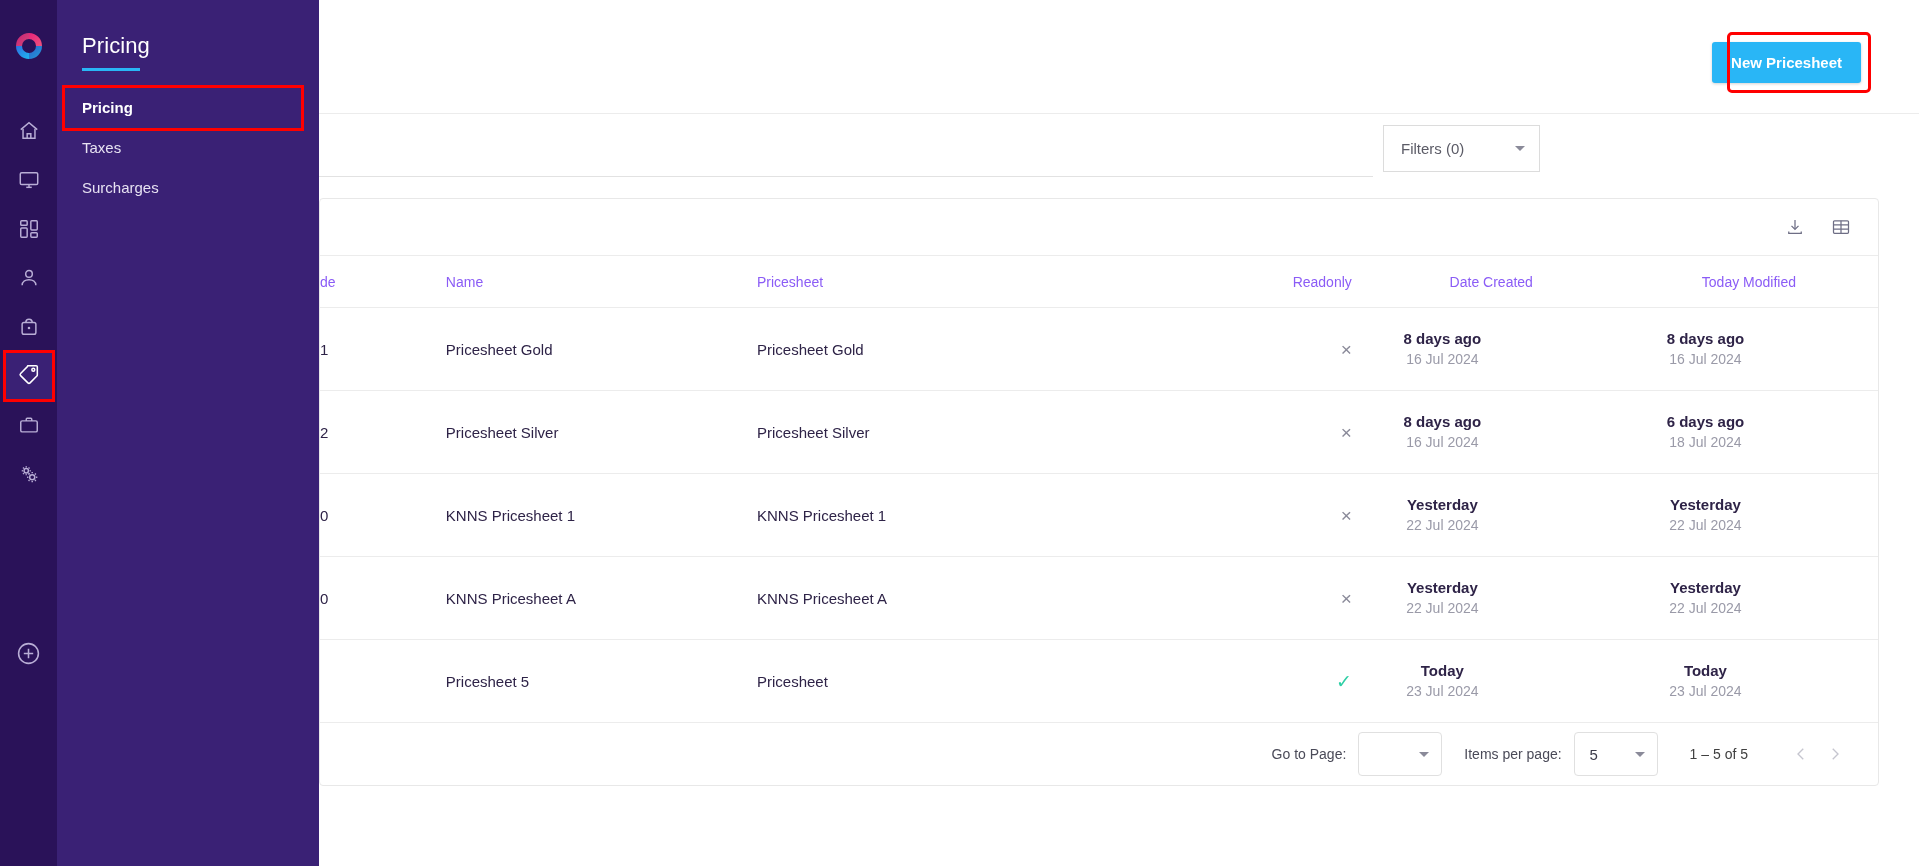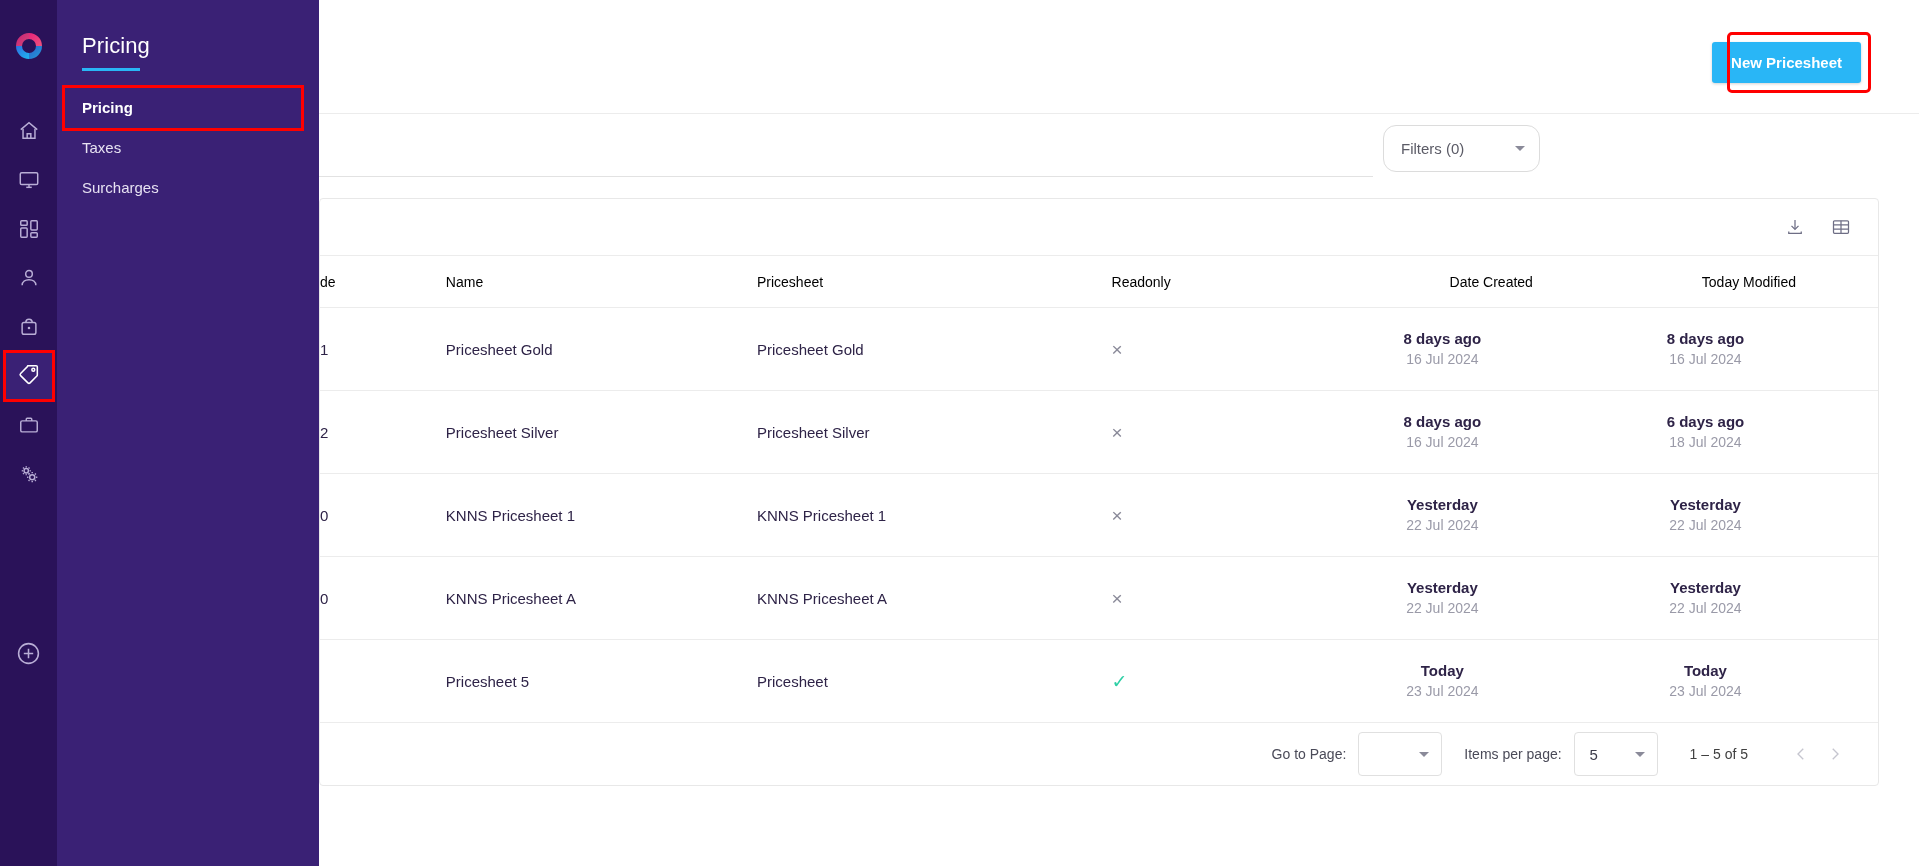--- a/index.html
+++ b/index.html
@@ -103,21 +103,21 @@
     border-bottom: 1px solid #e2e2e2;
   }
   .search-field input {
     width: 100%; height: 100%; border: none; outline: none;
     font-family: inherit; font-size: 15px; color: #3c3c4a;
     background: transparent; padding: 0 6px;
   }
   .filters-select {
     position: absolute; left: 1064px; top: 11px;
     width: 157px; height: 47px;
-    border: 1px solid #dcdcdc; border-radius: 13px;
+    border: 1px solid #dcdcdc; border-radius: 0;
     display: flex; align-items: center; justify-content: space-between;
     padding: 0 14px 0 17px; cursor: pointer;
     font-size: 15px; color: #5b5b66; background:#fff;
   }
   .caret { width: 0; height: 0; border-left: 5px solid transparent;
            border-right: 5px solid transparent; border-top: 5px solid #8a8a99; }
 
   
   .card {
     position: absolute; left: 0px; top: 198px;
@@ -128,37 +128,37 @@
   .card-toolbar {
     height: 57px; display: flex; align-items: center; justify-content: flex-end;
     padding-right: 26px; gap: 24px; border-bottom: 1px solid #ececec;
   }
   .tool-icon { cursor: pointer; display: flex; align-items: center; justify-content: center;
                width: 22px; height: 22px; }
   .tool-icon svg { stroke: #6e6e85; fill: none; stroke-width: 1.5; }
 
   table { width: 100%; border-collapse: collapse; table-layout: fixed; }
   thead th {
-    font-size: 14px; font-weight: 400; color: #000000;
+    font-size: 14px; font-weight: 400; color: #8b5cf6;
     text-align: left; padding: 18px 0 17px 0;
     border-bottom: 1px solid #ececec;
   }
   tbody td {
     font-size: 15px; color: #2e2347;
     padding: 20px 0; border-bottom: 1px solid #ececec;
     vertical-align: middle;
   }
   tbody tr:last-child td { border-bottom: 1px solid #ececec; }
   .col-code   { width: 110px; }
   .col-name   { width: 272px; }
   .col-desc   { width: 310px; }
   .col-ro     { width: 210px; }
   .col-dc     { width: 230px; }
   .col-dm     { width: 230px; }
-  .ta-center { text-align: left; }
+  .ta-center { text-align: right; }
   .ta-right  { text-align: center; padding-right: 82px; }
   th.ta-right { text-align: right; padding-right: 82px; }
   .date-rel { font-weight: 700; color: #2e2347; font-size: 15px; line-height: 21px; }
   .date-abs { color: #9a9aa8; font-size: 14px; line-height: 21px; }
   .mark-x { color: #8a8a99; font-size: 19px; line-height: 1; }
   .mark-check { color: #2ecfa5; font-size: 19px; line-height: 1; }
 
   
   .paginator {
     height: 62px; display: flex; align-items: center; justify-content: flex-end;

